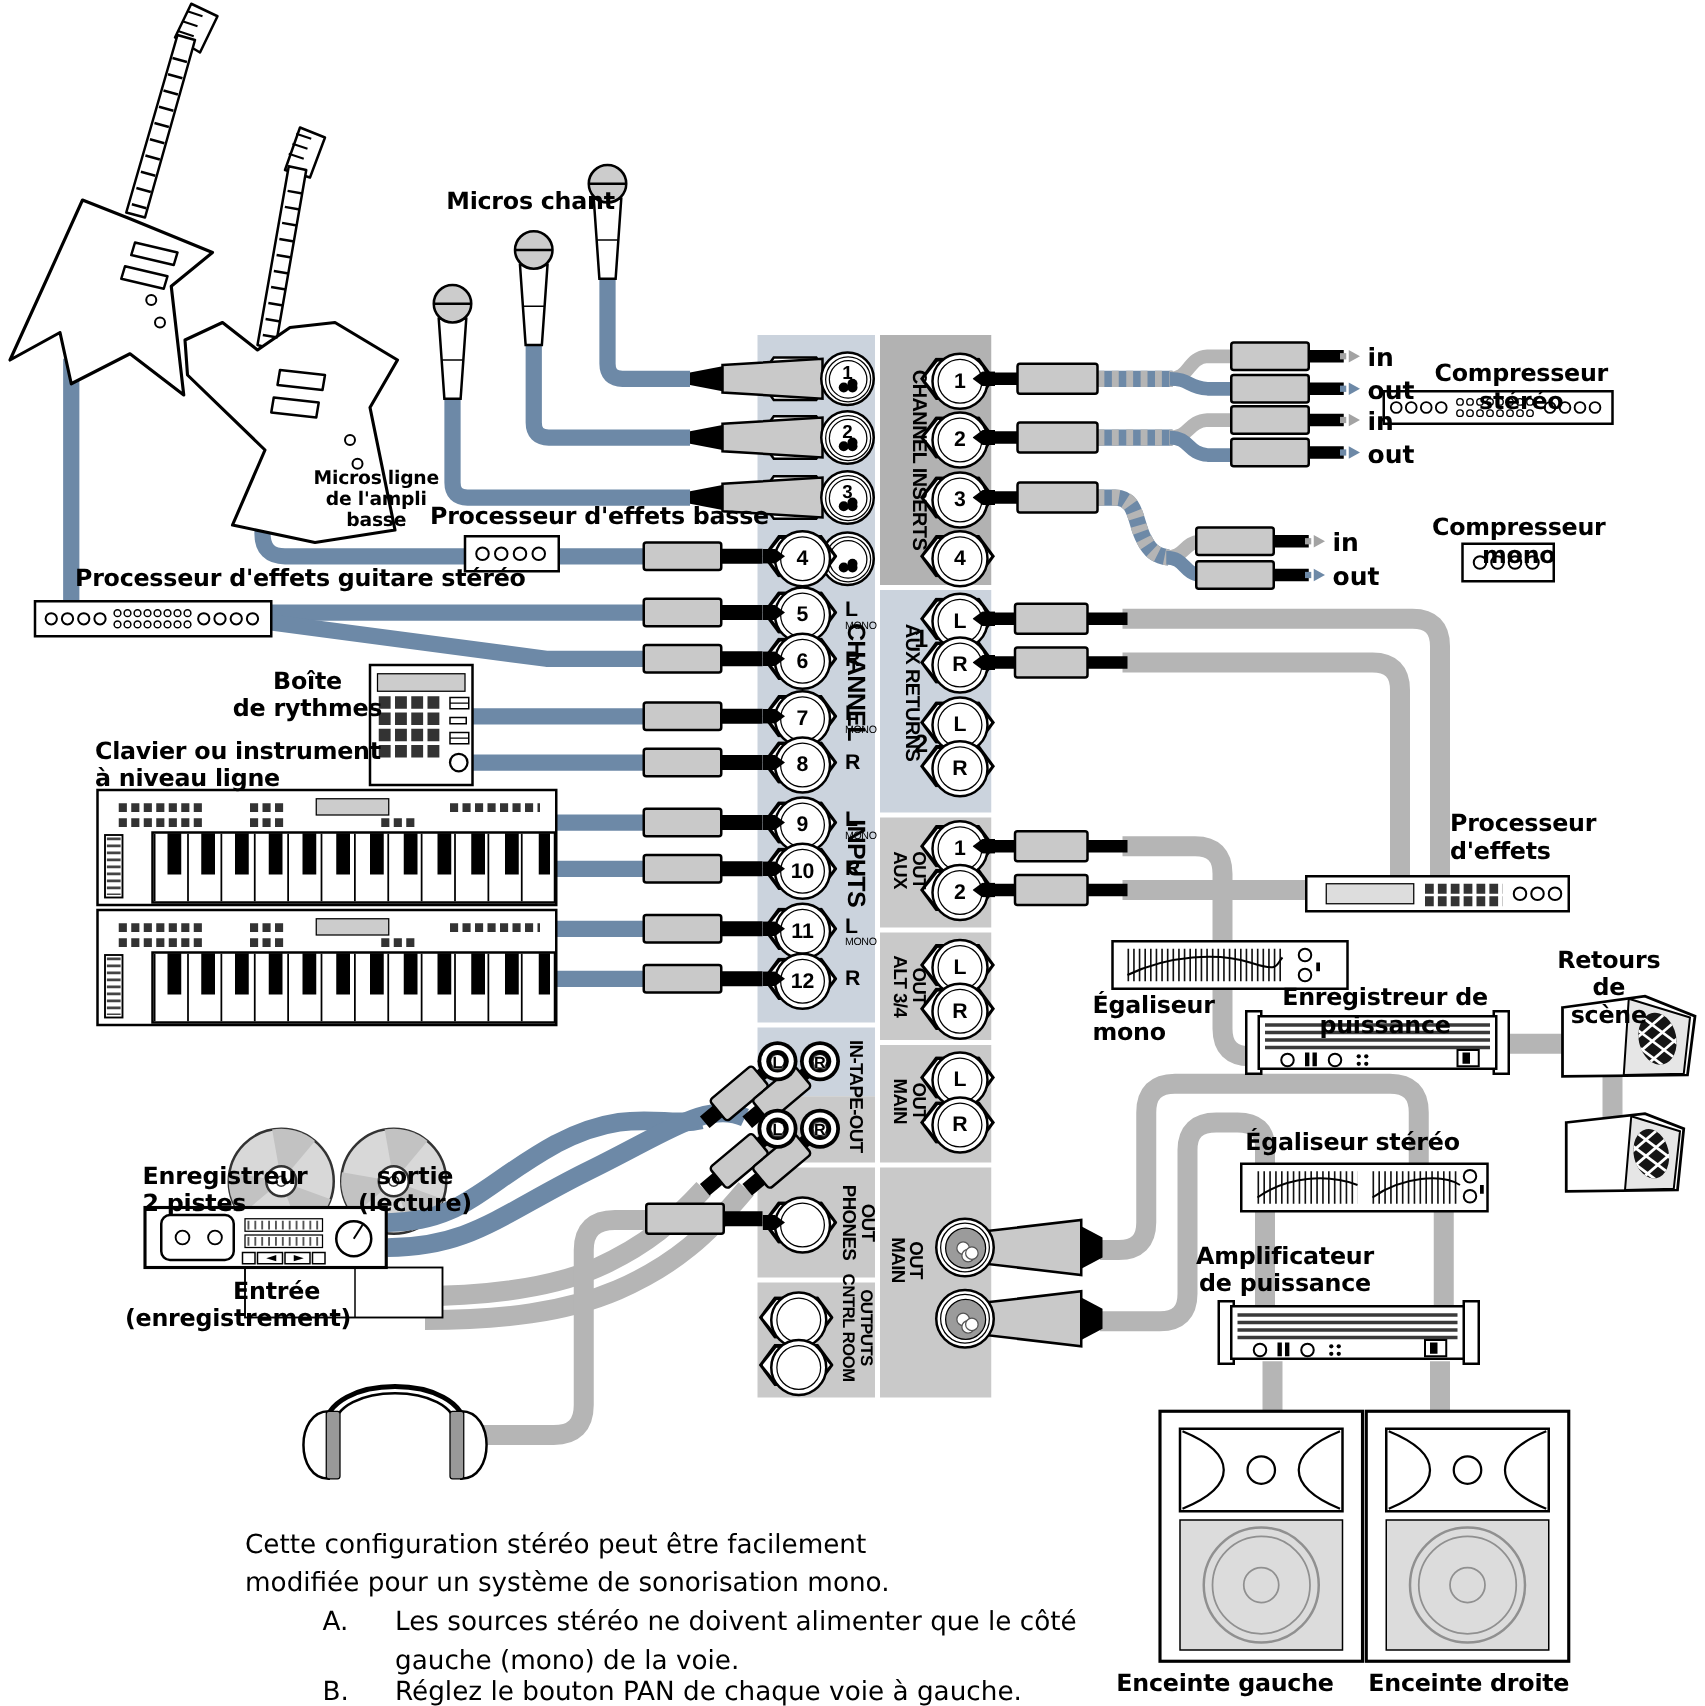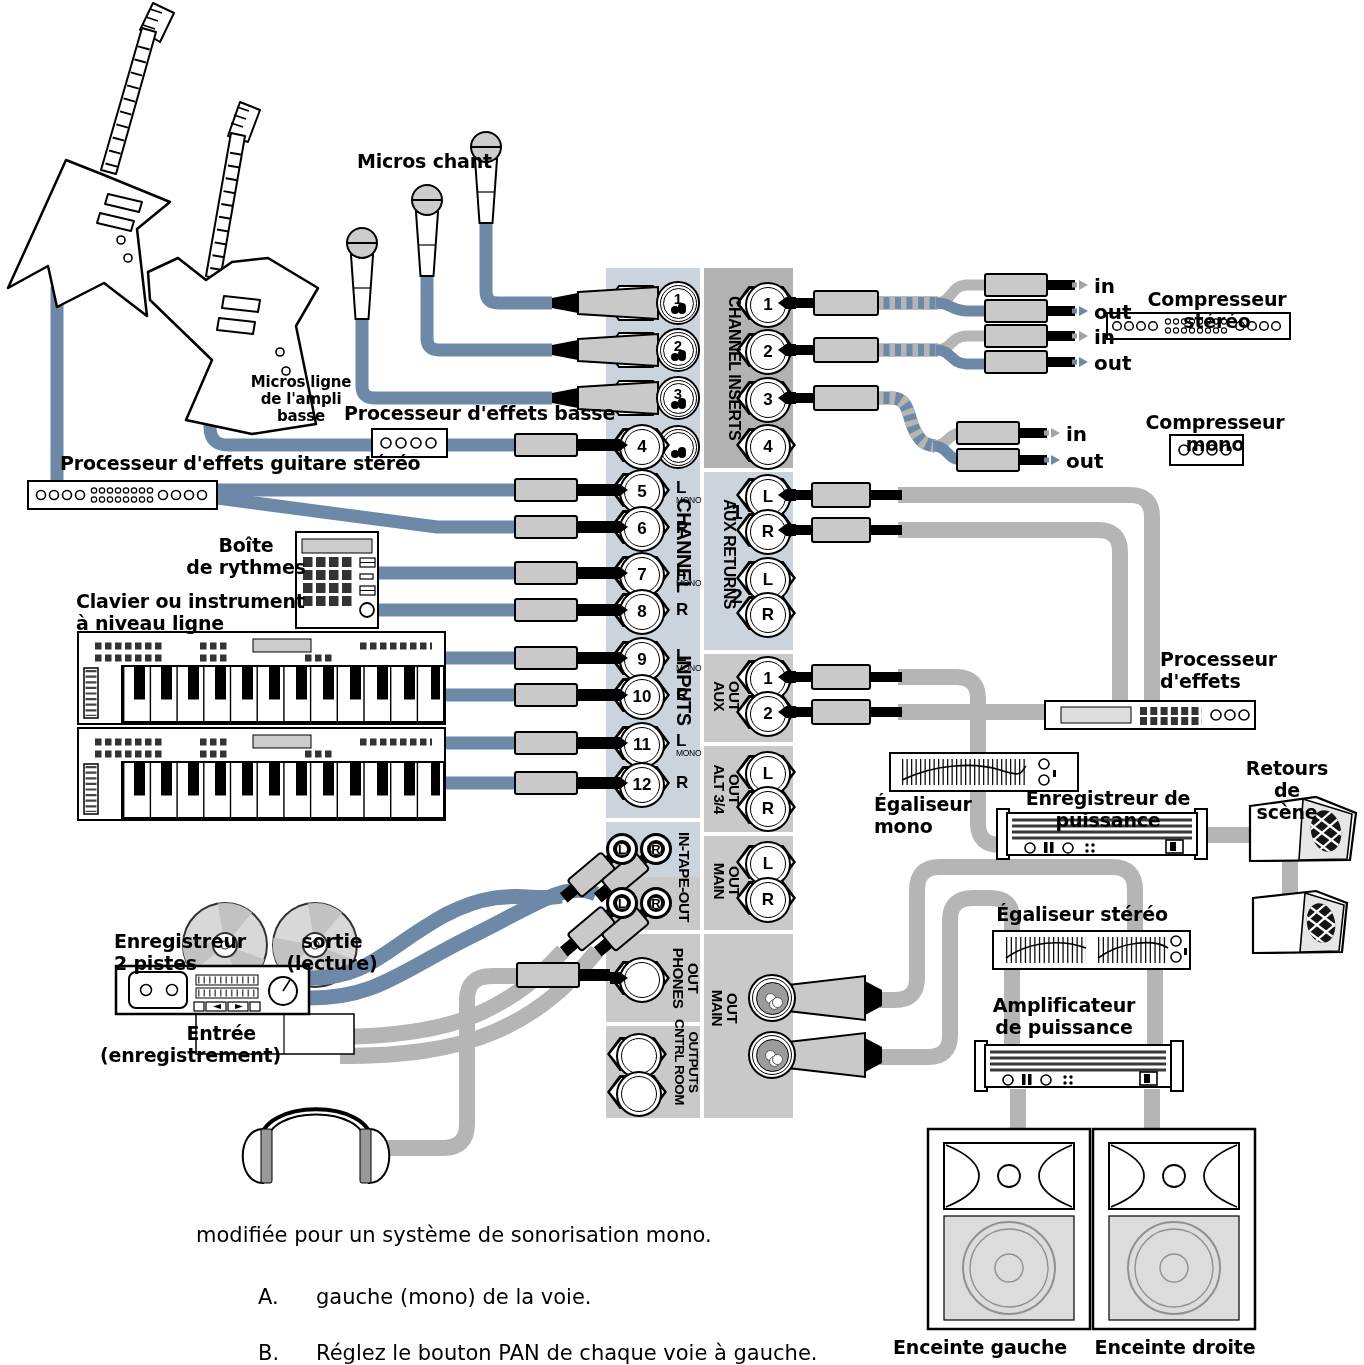--- a/index.html
+++ b/index.html
@@ -1074,21 +1074,21 @@
       <span>Processeur</span>
       <span>d'effets</span>
     </div>
   <div class="lbl" style="left:874px;top:793px">
       <span>Égaliseur</span>
       <span>mono</span>
     </div>
   <div class="lbl c" style="left:1108px;top:787px">Enregistreur de puissance</div>
   <div class="lbl c" style="left:1287px;top:757px">Retours de scène</div>
   <div class="lbl c" style="left:1082px;top:903px">Égaliseur stéréo</div>
-  <div class="lbl c" style="left:1064px;top:994px">
+  <div class="lbl c" style="left:1028px;top:994px">
       <span>Amplificateur</span>
       <span>de puissance</span>
     </div>
   <div class="lbl c" style="left:980px;top:1336px">Enceinte gauche</div>
   <div class="lbl c" style="left:1175px;top:1336px">Enceinte droite</div>
   <div class="lbl" style="left:114px;top:930px">
       <span>Enregistreur</span>
       <span>2 pistes</span>
     </div>
   <div class="lbl c" style="left:332px;top:930px">
@@ -1101,24 +1101,26 @@
     </div>
 
   <div class="io" style="left:1094px;top:274px">in</div>
   <div class="io" style="left:1094px;top:300px">out</div>
   <div class="io" style="left:1094px;top:325px">in</div>
   <div class="io" style="left:1094px;top:351px">out</div>
   <div class="io" style="left:1066px;top:422px">in</div>
   <div class="io" style="left:1066px;top:449px">out</div>
 
   <div class="note" style="left:196px;top:1220px">
+      <span>Cette configuration stéréo peut être facilement</span>
       <span>modifiée pour un système de sonorisation mono.</span>
     </div>
   <div class="note" style="left:258px;top:1282px">A.</div>
   <div class="note" style="left:316px;top:1282px">
+      <span>Les sources stéréo ne doivent alimenter que le côté</span>
       <span>gauche (mono) de la voie.</span>
     </div>
   <div class="note" style="left:258px;top:1338px">B.</div>
   <div class="note" style="left:316px;top:1338px">
       <span>Réglez le bouton PAN de chaque voie à gauche.</span>
     </div>
 
 </div>
 
 </body></html>

